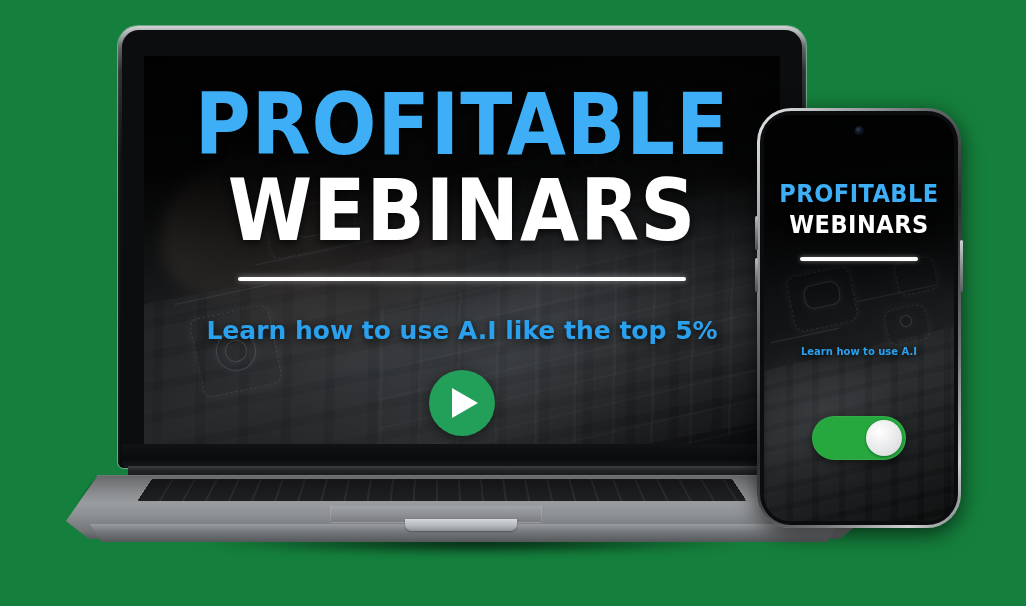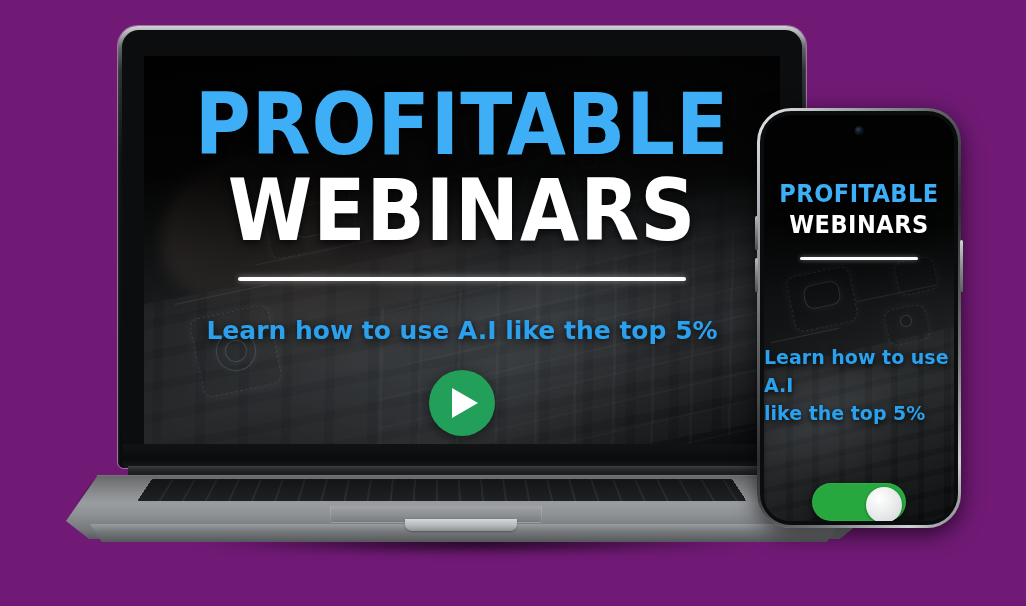--- a/index.html
+++ b/index.html
@@ -9,21 +9,21 @@
     width: 1026px;
     height: 606px;
     overflow: hidden;
     font-family: "Liberation Sans", sans-serif;
   }
 
   #stage {
     position: relative;
     width: 1026px;
     height: 606px;
-    background: #701a75;
+    background: #15803d;
     text-decoration: underline;
   }
 
   
   #laptop {
     position: absolute;
     left: 0px;
     top: 0px;
     width: 820px;
     height: 560px;
@@ -372,25 +372,25 @@
   }
   .p-divider {
     margin-top: 18px;
     width: 118px; height: 4px;
     background: #ffffff; border-radius: 2px;
     box-shadow: 0 0 5px rgba(255,255,255,.45);
   }
   .p-icons { position: absolute; left: 0; top: 150px; width: 100%; height: 110px; opacity: .78; }
   .p-sub {
     margin-top: 84px;
-    font-size: 19px;
+    font-size: 10px;
     font-weight: 700;
     line-height: 1.45;
     color: #2ba1ee;
-    text-align: left;
+    text-align: right;
     font-family: "DejaVu Sans", sans-serif;
     text-shadow: 0 2px 6px rgba(0,0,0,.9);
   }
   .toggle {
     margin-top: 56px;
     width: 94px; height: 44px;
     border-radius: 22px;
     background: #26a83e;
     position: relative;
     box-shadow: 0 3px 10px rgba(0,0,0,.55), 0 0 0 1px rgba(255,255,255,.06) inset;
@@ -523,21 +523,20 @@
       </div>
 
       <div class="notch-cam"></div>
 
       <div class="phone-content">
         <div class="p-title1">PROFITABLE</div>
         <div class="p-title2">WEBINARS</div>
         <div class="p-divider"></div>
         <div class="p-sub">
           <div>Learn how to use A.I</div>
-          <div>like the top 5%</div>
         </div>
         <div class="toggle">
           <div class="toggle-knob"></div>
         </div>
       </div>
     </div>
   </div>
 
 </div>
 

